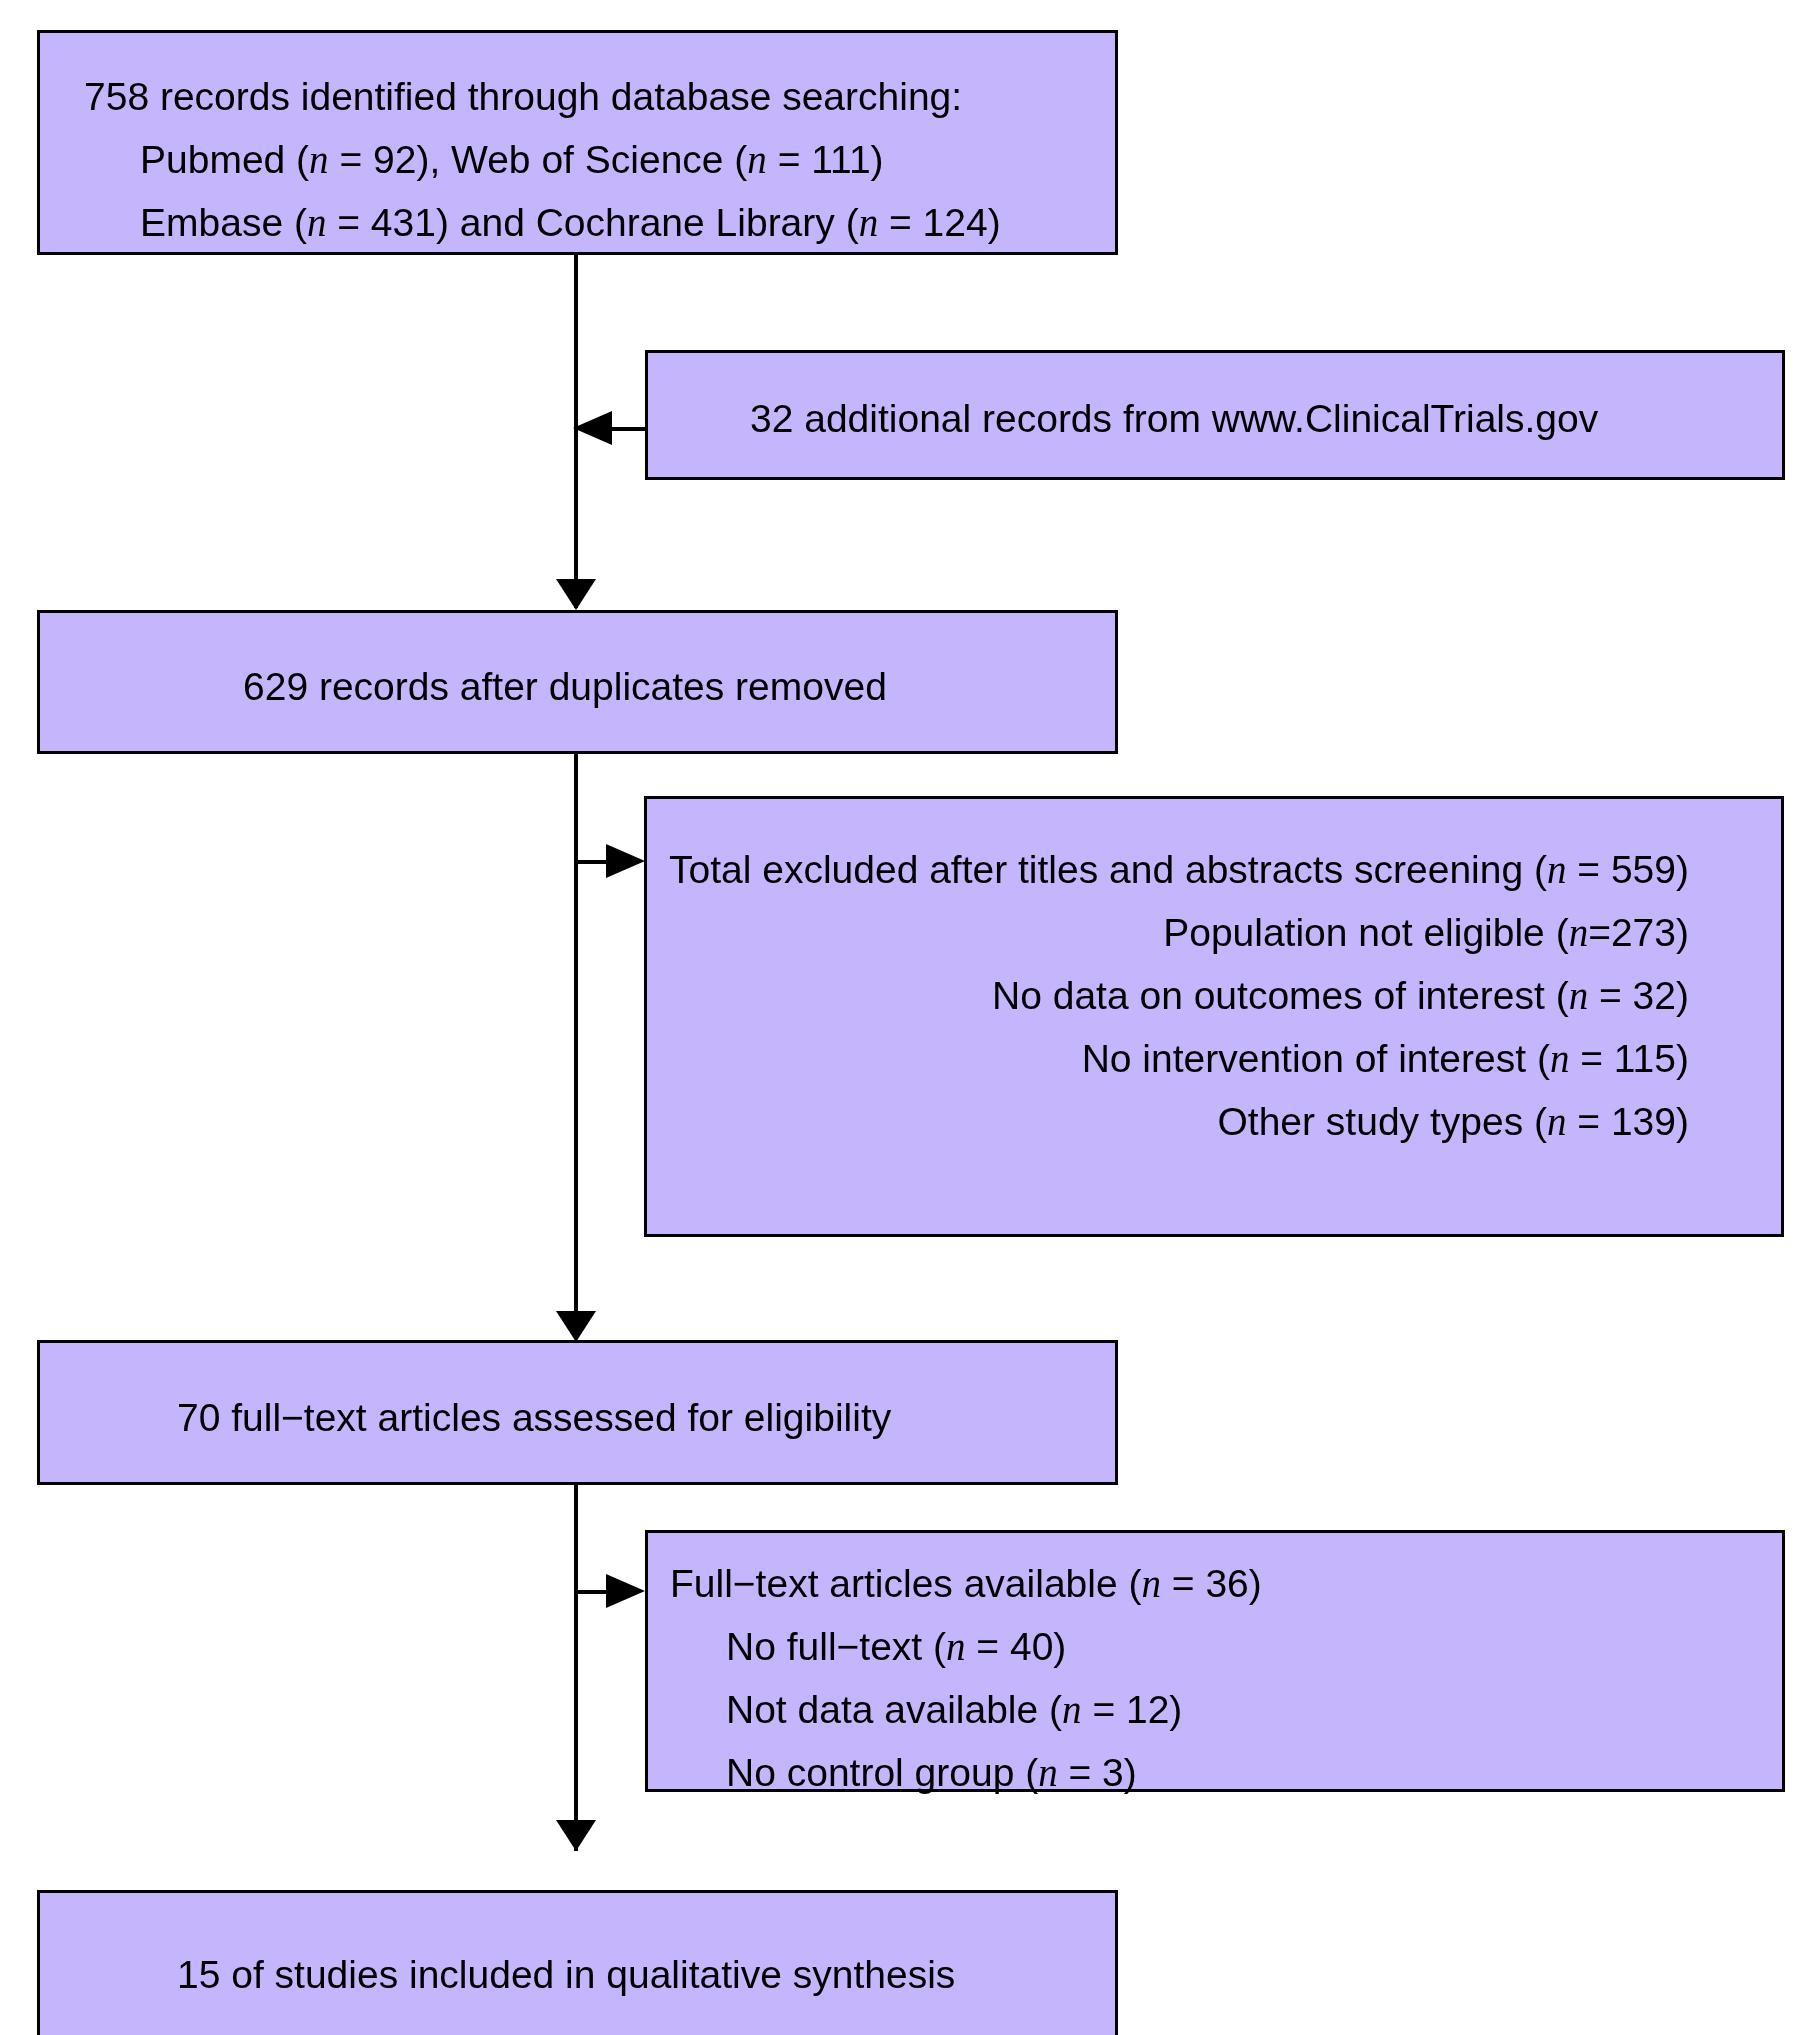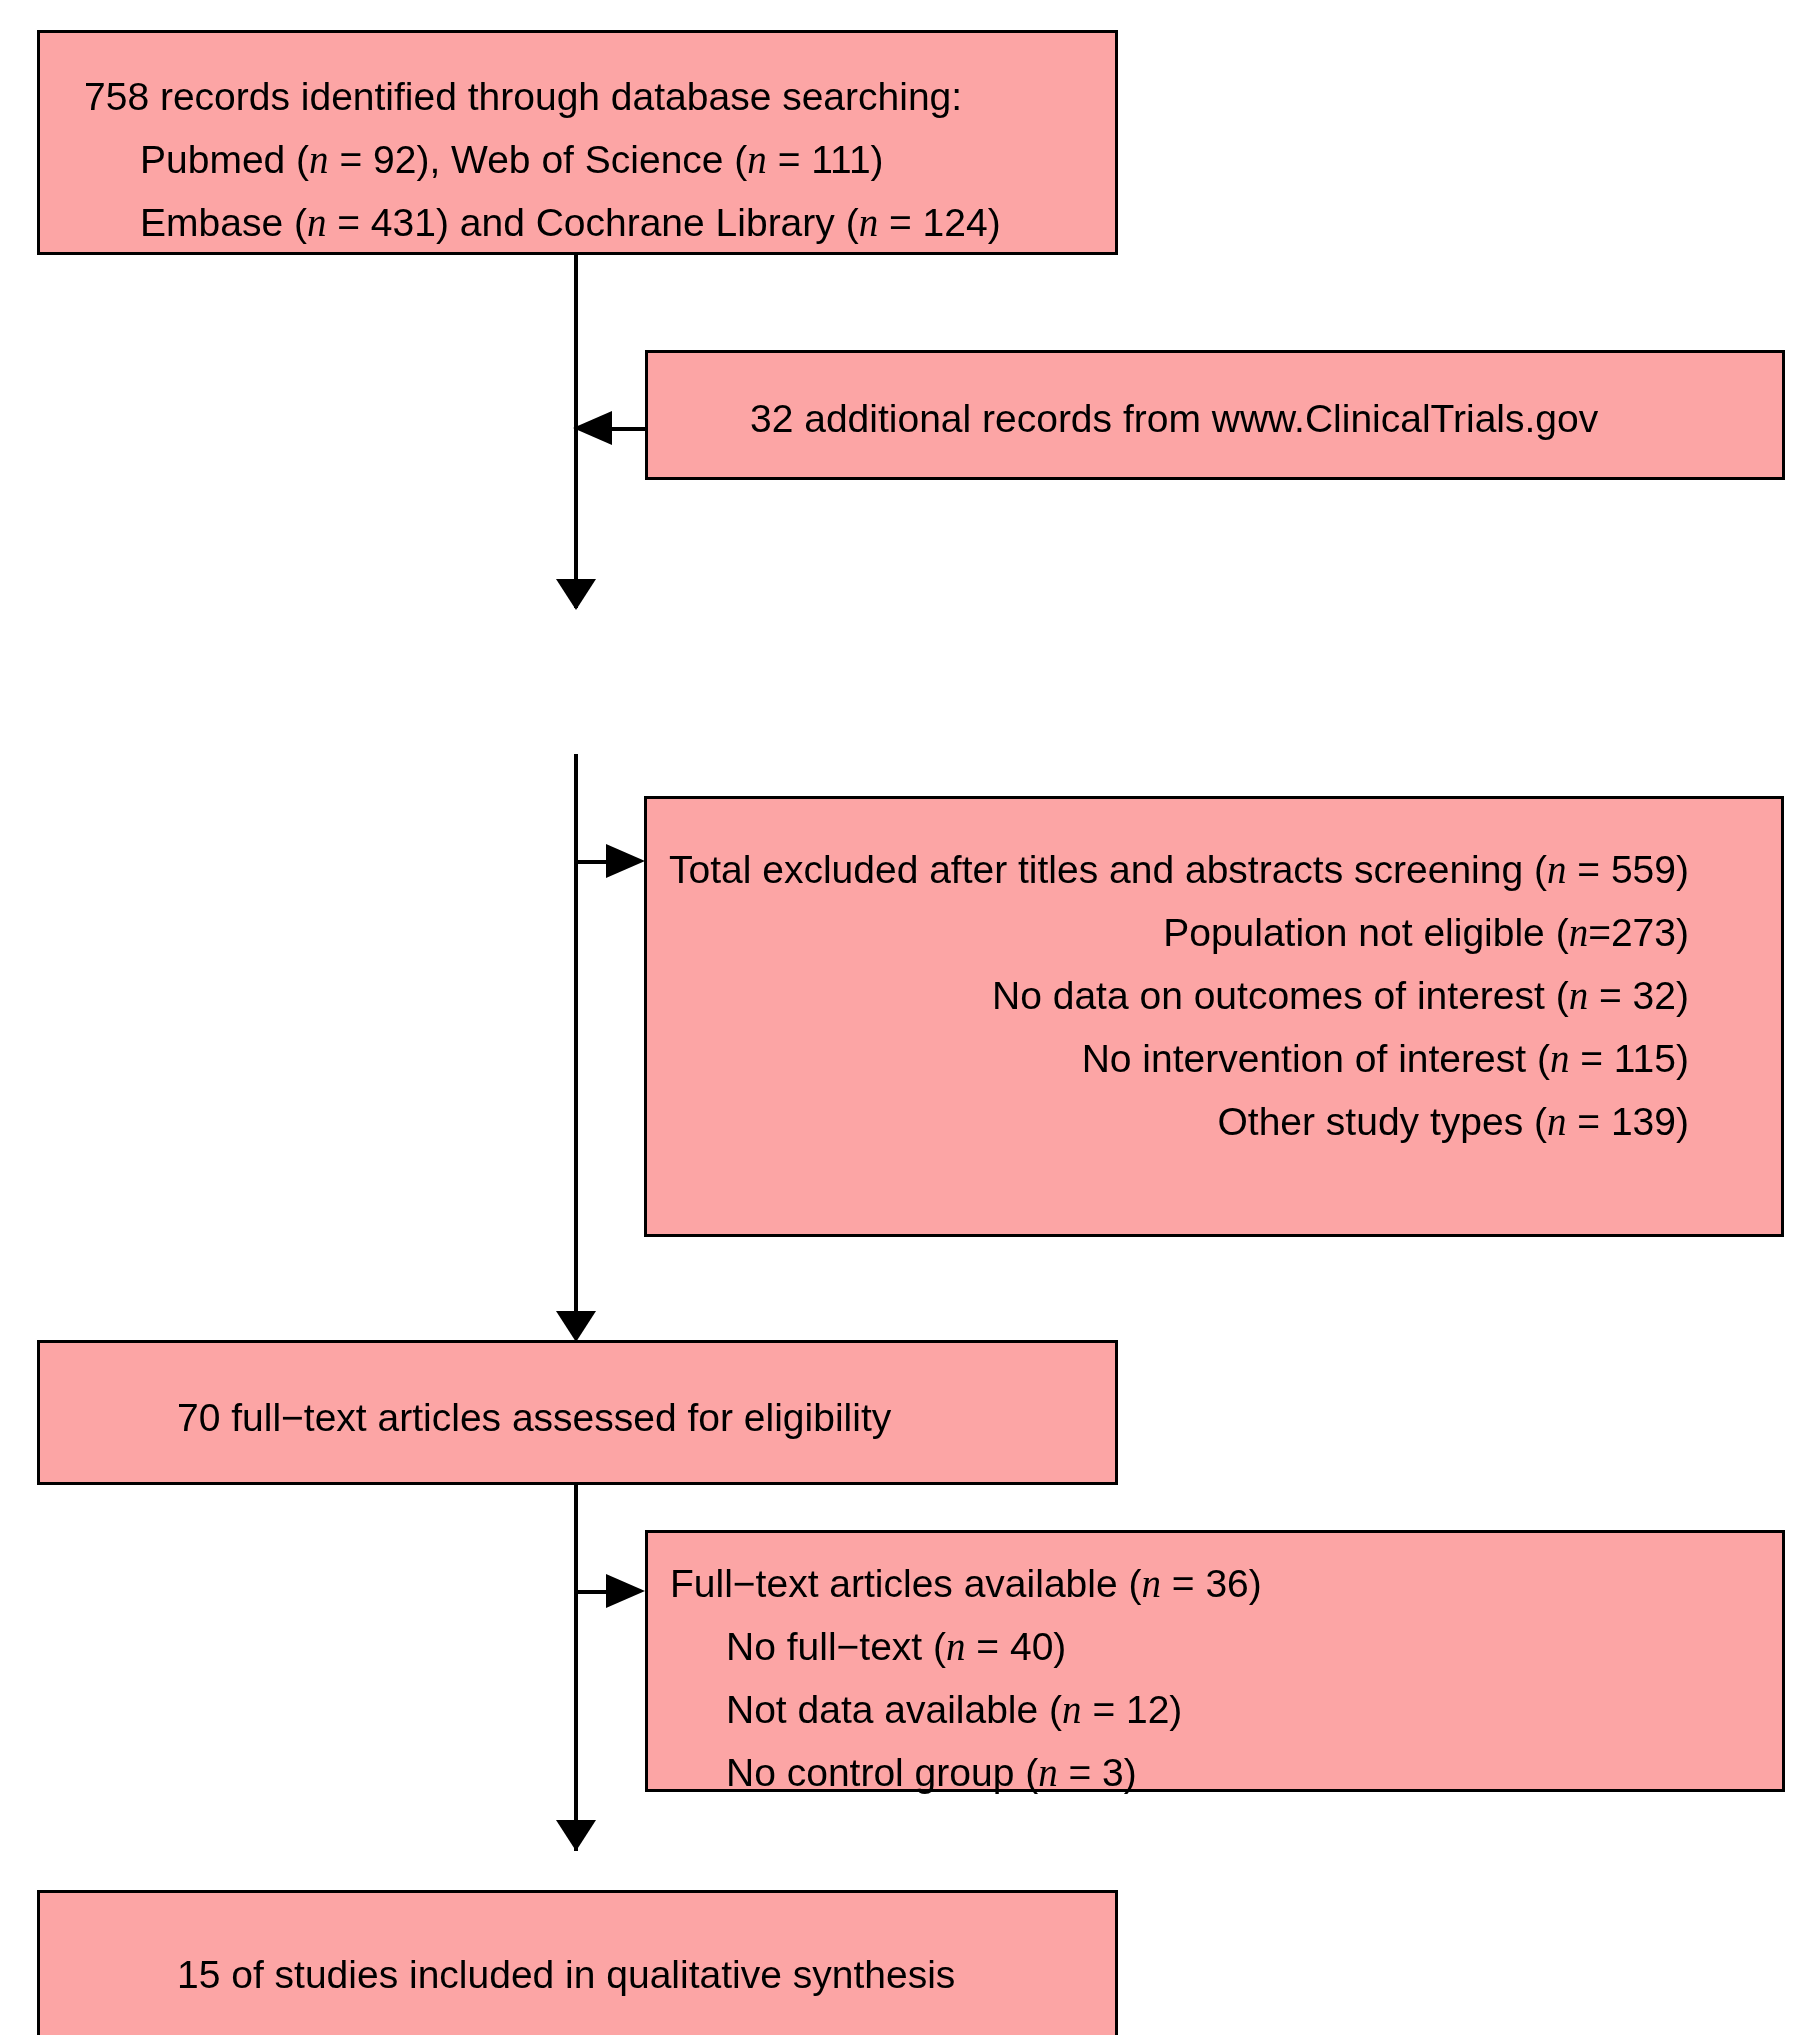--- a/index.html
+++ b/index.html
@@ -12,21 +12,21 @@
     position:relative;
     width:1815px;
     height:2035px;
     background:#ffffff;
     overflow:hidden;
   }
   .box{
     position:absolute;
     box-sizing:border-box;
     border:3.1px solid #000000;
-    background:#fca5a5;
+    background:#c4b5fd;
   }
   .boxtext{
     position:absolute;
     font-size:39px;
     line-height:63px;
     white-space:pre;
     letter-spacing:0px;
   }
   .ital{font-style:italic;font-family:"Liberation Serif","DejaVu Serif",serif;}
   .indent{display:inline-block;width:56px;}
@@ -88,20 +88,23 @@
   <div class="box" style="left:37px; top:30px; width:1081px; height:225px;">
     <div class="boxtext" style="left:44px; top:32px;"><span>758 records identified through database searching:</span>
 <span class="indent"></span><span>Pubmed (</span><span class="ital">n</span><span> = 92), Web of Science (</span><span class="ital">n</span><span> = 111)</span>
 <span class="indent"></span><span>Embase (</span><span class="ital">n</span><span> = 431) and Cochrane Library (</span><span class="ital">n</span><span> = 124)</span></div>
   </div>
 
   <div class="box" style="left:645px; top:350px; width:1140px; height:130px;">
     <div class="boxtext" style="left:102px; top:34px;"><span>32 additional records from www.ClinicalTrials.gov</span></div>
   </div>
 
+  <div class="box" style="left:37px; top:610px; width:1081px; height:144px;">
+    <div class="boxtext" style="left:203px; top:42px;"><span>629 records after duplicates removed</span></div>
+  </div>
 
   <div class="box" style="left:644px; top:796px; width:1140px; height:441px;">
     <div class="boxtext" style="left:22px; top:39px;text-align:right;"><span>Total excluded after titles and abstracts screening (</span><span class="ital">n</span><span> = 559)</span>
 <span class="indent"></span><span>Population not eligible (</span><span class="ital">n</span><span>=273)</span>
 <span class="indent"></span><span>No data on outcomes of interest (</span><span class="ital">n</span><span> = 32)</span>
 <span class="indent"></span><span>No intervention of interest (</span><span class="ital">n</span><span> = 115)</span>
 <span class="indent"></span><span>Other study types (</span><span class="ital">n</span><span> = 139)</span></div>
   </div>
 
   <div class="box" style="left:37px; top:1340px; width:1081px; height:145px;">

